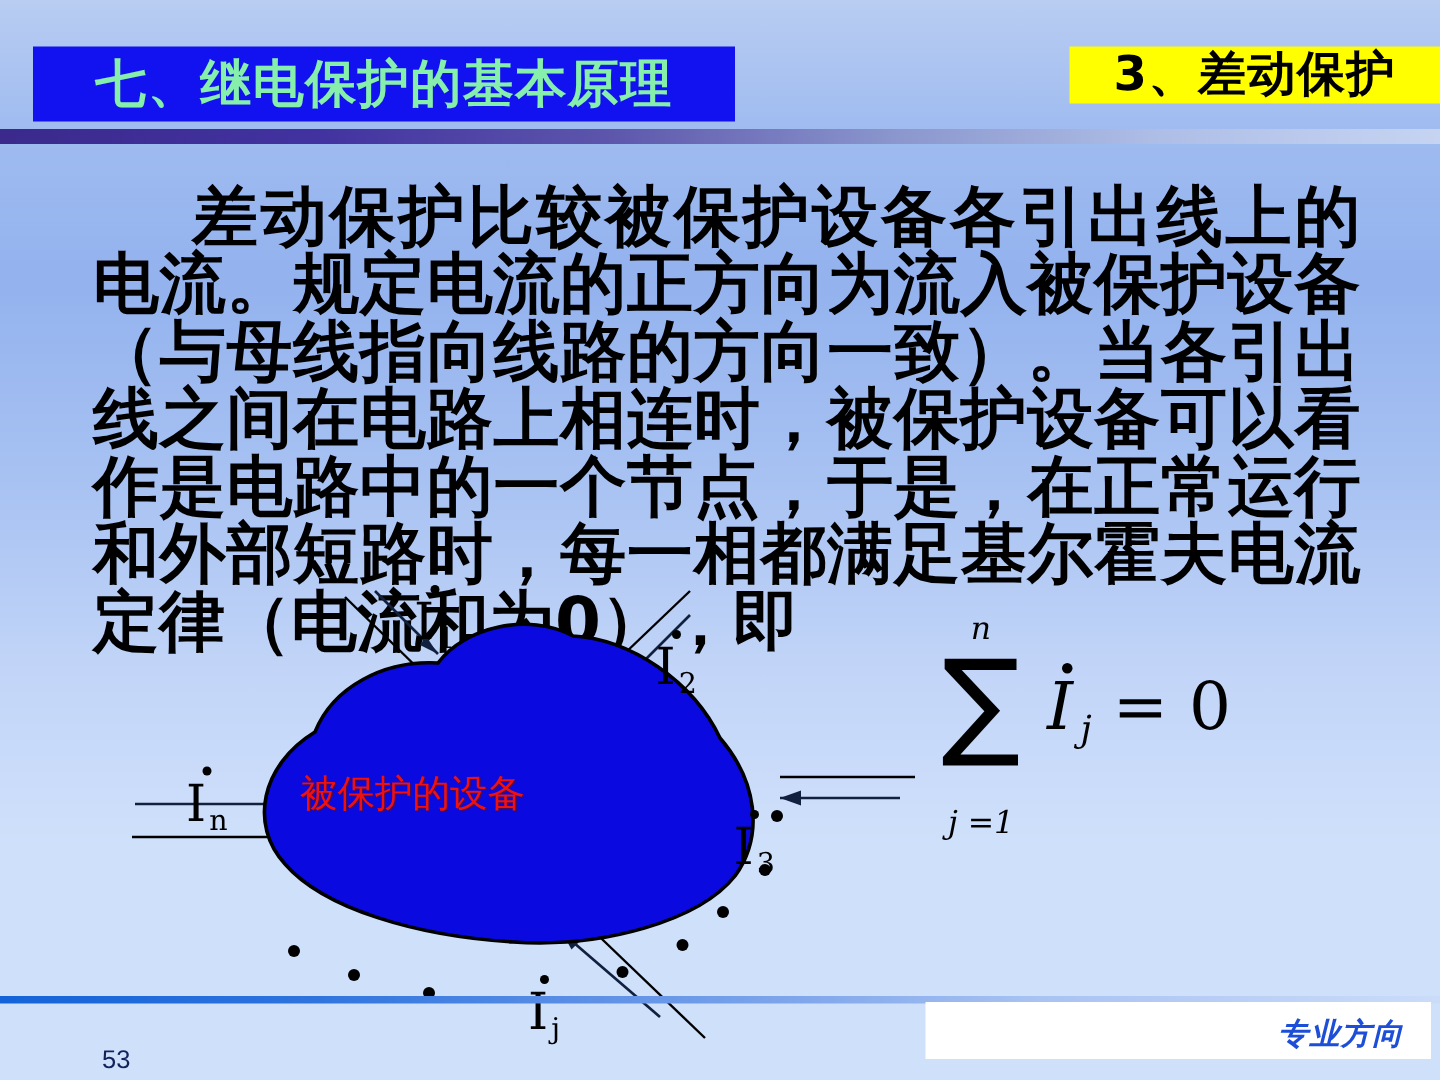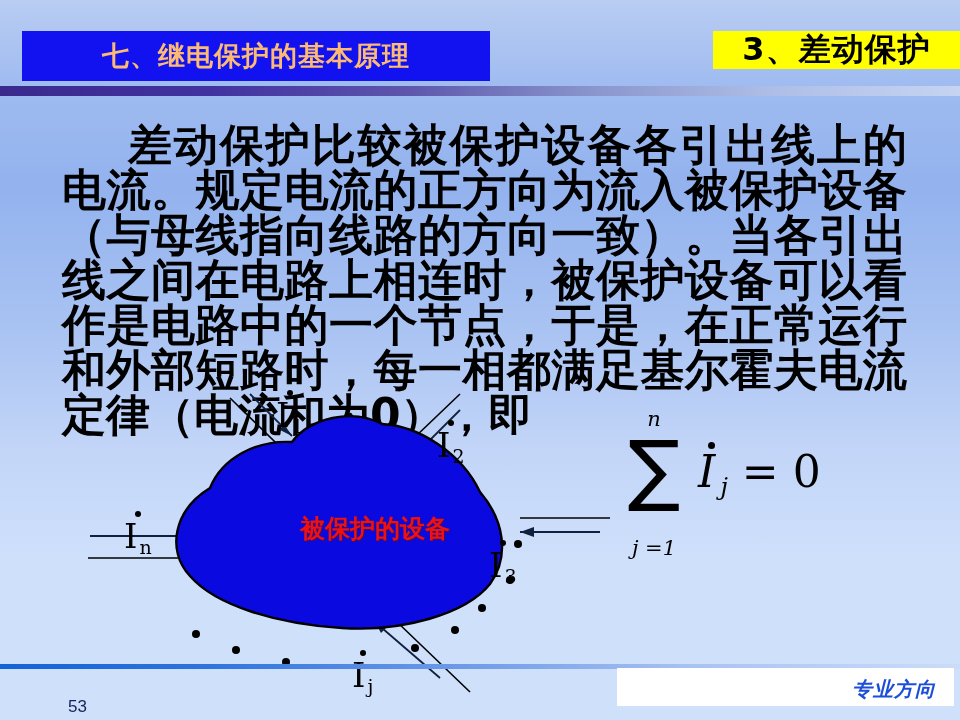--- a/index.html
+++ b/index.html
@@ -38,22 +38,22 @@
     left: 22px;
     top: 31px;
     width: 468px;
     height: 50px;
     background: #1212f0;
     display: flex;
     align-items: center;
     justify-content: center;
   }
   #title-left-text {
-    color: #fdba74;
-    font-size: 27px;
+    color: #86efac;
+    font-size: 34px;
     font-weight: bold;
     letter-spacing: 1px;
     font-family: Liberation Sans, sans-serif;
     white-space: nowrap;
   }
   #title-right-box {
     position: absolute;
     left: 713px;
     top: 31px;
     width: 247px;
@@ -141,24 +141,24 @@
   #lbl-i2 { left: 437px; top: 425px; }
   #lbl-i3 { left: 489px; top: 545px; }
   #lbl-in { left: 124px; top: 516px; }
   #lbl-ij { left: 352px; top: 655px; }
 
   #blob-label {
     position: absolute;
     left: 200px;
     top: 512px;
     width: 250px;
-    text-align: right;
+    text-align: left;
     color: #ee1111;
     font-size: 25px;
-    font-weight: bold;
+    font-weight: normal;
     line-height: 33px;
     text-shadow: 1px 1px 0 #4a0b57;
   }
 
   
   #formula {
     position: absolute;
     left: 600px;
     top: 408px;
     width: 260px;

